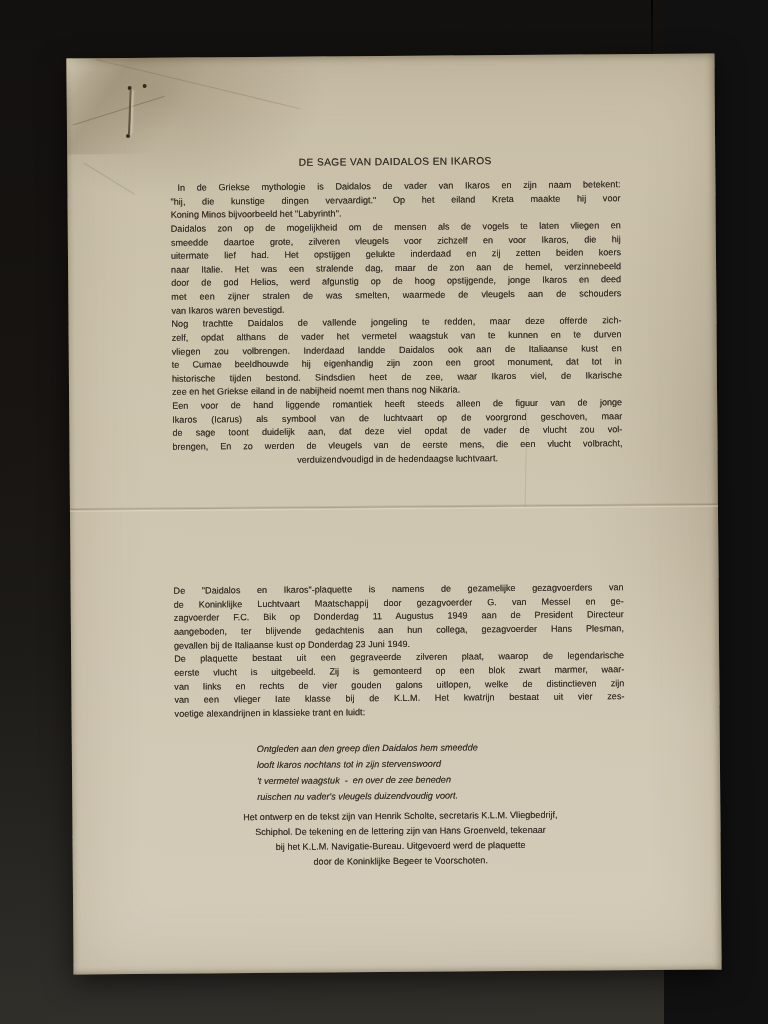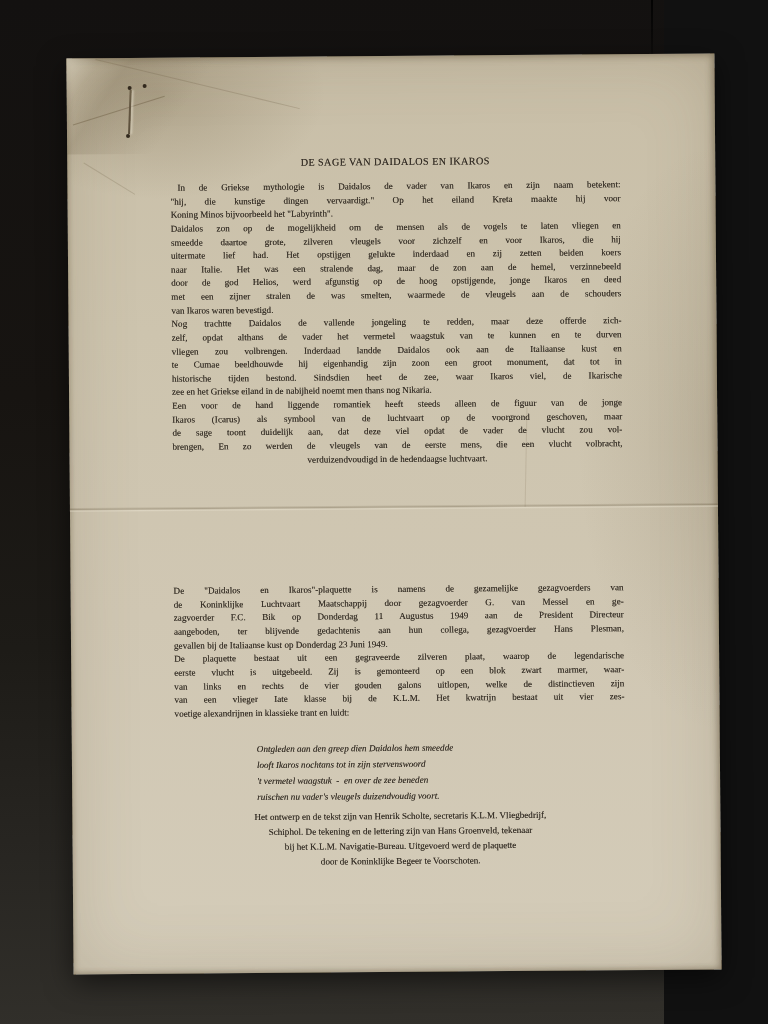--- a/index.html
+++ b/index.html
@@ -1,20 +1,20 @@
 <!DOCTYPE html>
 <html style="--paper: #cdc4ae; --paper-top: #c8bea7; --paper-bottom: #d4ccb9; --ink: #332c24; --background: #17140f;"><head>
 <meta charset="utf-8">
 <style>
   html,body{margin:0;padding:0;}
   body{width:768px;height:1024px;overflow:hidden;background:#111;}
   .stage{
     position:relative;width:664px;height:1024px;
     background:linear-gradient(178deg,#131110 0%,#171411 38%,#1d1b17 62%,#282622 82%,#32302b 100%);
-    font-family:Liberation Serif, serif;
+    font-family:Liberation Sans, sans-serif;
   }
   .bg-seam{
     position:absolute;left:651px;top:0;width:2px;height:60px;
     background:linear-gradient(180deg,rgba(0,0,0,0.85),rgba(0,0,0,0.2));
   }
   .paper{
     position:absolute;left:70px;top:56px;width:648px;height:916px;
     transform:rotate(-0.45deg);transform-origin:50% 50%;
     background:
       radial-gradient(ellipse 240px 150px at 14% 4%,rgba(108,92,62,0.28),rgba(108,92,62,0) 70%),

